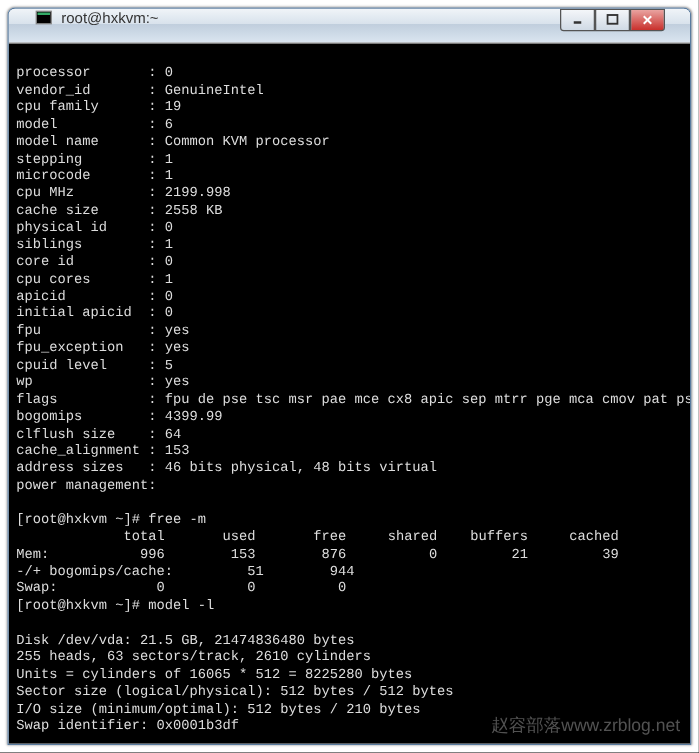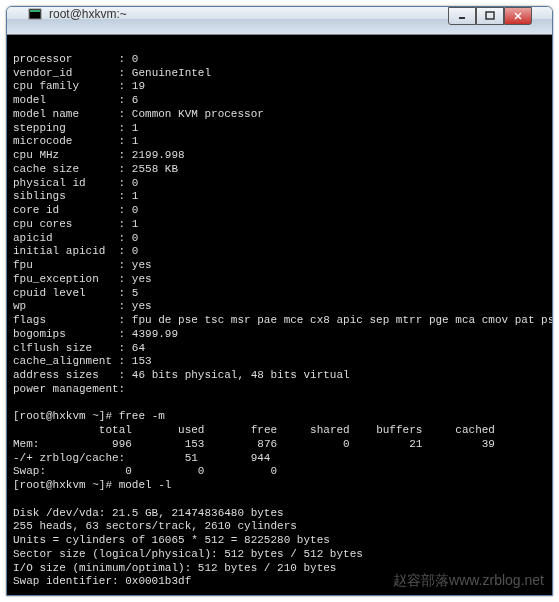--- a/index.html
+++ b/index.html
@@ -142,21 +142,21 @@
 <span>flags           : <span>fpu de pse tsc msr pae mce cx8 apic sep mtrr pge mca cmov pat pse36 clflush mmx fxsr sse sse2 syscall nx lm constant_tsc up unfair_spinlock pni cx16 hypervisor</span></span>
 <span>bogomips        : <span>4399.99</span></span>
 <span>clflush size    : <span>64</span></span>
 <span>cache_alignment : <span>153</span></span>
 <span>address sizes   : <span>46 bits physical, 48 bits virtual</span></span>
 <span>power management:<span></span></span>
 
 <span><span>[root@hxkvm ~]# </span><span>free -m</span></span>
 <span>             <span>total</span>       <span>used</span>       <span>free</span>     <span>shared</span>    <span>buffers</span>     <span>cached</span></span>
 <span><span>Mem:</span>           <span>996</span>        <span>153</span>        <span>876</span>          <span>0</span>         <span>21</span>         <span>39</span></span>
-<span><span>-/+ zrblog/cache:</span>         <span>51</span>        <span>944</span></span>
+<span><span>-/+ bogomips/cache:</span>         <span>51</span>        <span>944</span></span>
 <span><span>Swap:</span>            <span>0</span>          <span>0</span>          <span>0</span></span>
 <span><span>[root@hxkvm ~]# </span><span>model -l</span></span>
 
 <span>Disk /dev/vda: 21.5 GB, 21474836480 bytes</span>
 <span>255 heads, 63 sectors/track, 2610 cylinders</span>
 <span>Units = cylinders of 16065 * 512 = 8225280 bytes</span>
 <span>Sector size (logical/physical): 512 bytes / 512 bytes</span>
 <span>I/O size (minimum/optimal): 512 bytes / 210 bytes</span>
 <span>Swap identifier: 0x0001b3df</span>
 

